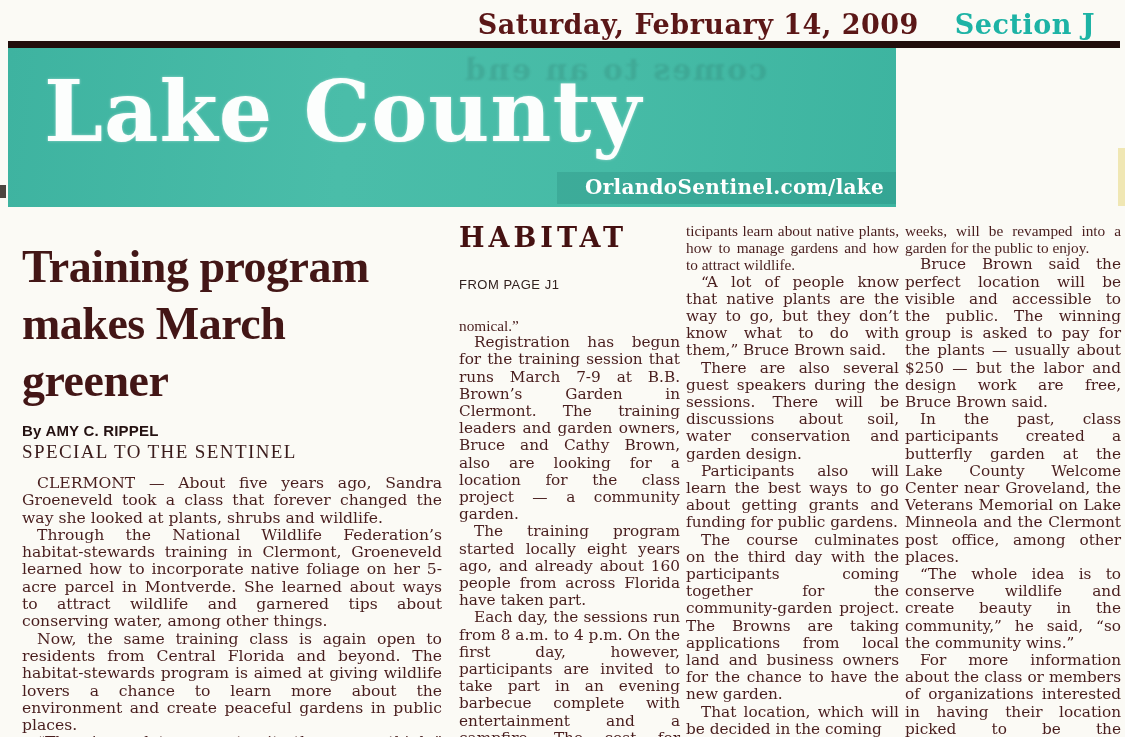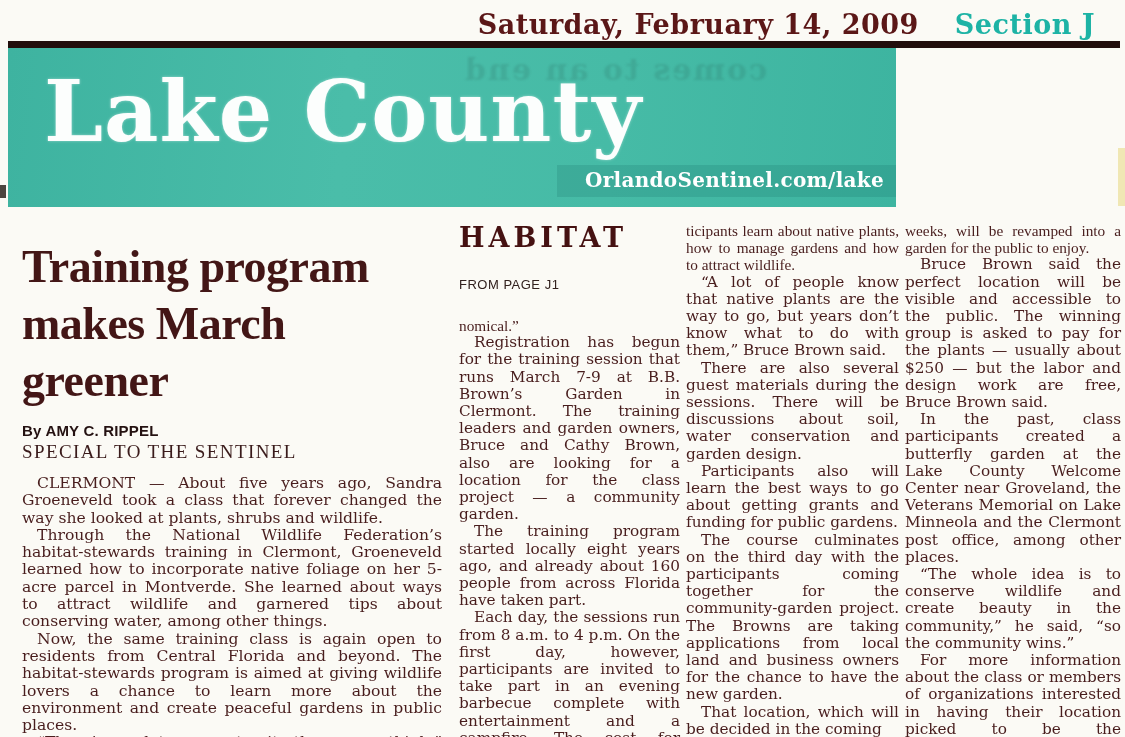--- a/index.html
+++ b/index.html
@@ -42,21 +42,21 @@
     white-space: nowrap;
   }
   .banner h1 {
     position: absolute; left: 36px; top: 22px;
     font-family: "DejaVu Serif", serif;
     font-size: 84px; font-weight: bold; color: #fcfefd;
     letter-spacing: 1px; line-height: 1;
     text-shadow: 0 0 3px rgba(255,255,255,0.45);
   }
   .url-strip {
-    position: absolute; right: 0; bottom: 10px;
+    position: absolute; right: 0; bottom: 3px;
     background: rgba(14, 94, 90, 0.17);
     padding: 3px 12px 5px 28px;
   }
   .url-strip span {
     font-family: "DejaVu Serif", serif; font-weight: bold;
     font-size: 20px; color: #ffffff; letter-spacing: 0.3px;
   }
 
   
   .speck { position: absolute; left: 0; top: 185px; width: 6px; height: 13px; background: #2d241f; opacity: .85; }
@@ -166,22 +166,22 @@
       <p class="noindent">nomical.”</p>
       <p>Registration has begun for the training session that runs March 7-9 at B.B. Brown’s Garden in Clermont. The training leaders and garden owners, Bruce and Cathy Brown, also are looking for a location for the class project — a community garden.</p>
       <p>The training program started locally eight years ago, and already about 160 people from across Florida have taken part.</p>
       <p>Each day, the sessions run from 8 a.m. to 4 p.m. On the first day, however, participants are invited to take part in an evening barbecue complete with entertainment and a campfire. The cost for materials, meals and books for the three days is $95.</p>
 
     </div>
   </section>
 
   <section class="col col3">
     <p class="noindent">ticipants learn about native plants, how to manage gardens and how to attract wildlife.</p>
-    <p>“A lot of people know that native plants are the way to go, but years don’t know what to do with them,” Bruce Brown said.</p>
-    <p>There are also several guest materials during the sessions. There will be discussions about soil, water conservation and garden design.</p>
+    <p>“A lot of people know that native plants are the way to go, but they don’t know what to do with them,” Bruce Brown said.</p>
+    <p>There are also several guest speakers during the sessions. There will be discussions about soil, water conservation and garden design.</p>
     <p>Participants also will learn the best ways to go about getting grants and funding for public gardens.</p>
     <p>The course culminates on the third day with the participants coming together for the community-garden project. The Browns are taking applications from local land and business owners for the chance to have the new garden.</p>
     <p>That location, which will be decided in the coming</p>
   </section>
 
   <section class="col col4">
     <p class="noindent">weeks, will be revamped into a garden for the public to enjoy.</p>
     <p>Bruce Brown said the perfect location will be visible and accessible to the public. The winning group is asked to pay for the plants — usually about $250 — but the labor and design work are free, Bruce Brown said.</p>
     <p>In the past, class participants created a butterfly garden at the Lake County Welcome Center near Groveland, the Veterans Memorial on Lake Minneola and the Clermont post office, among other places.</p>
     <p>“The whole idea is to conserve wildlife and create beauty in the community,” he said, “so the community wins.”</p>

